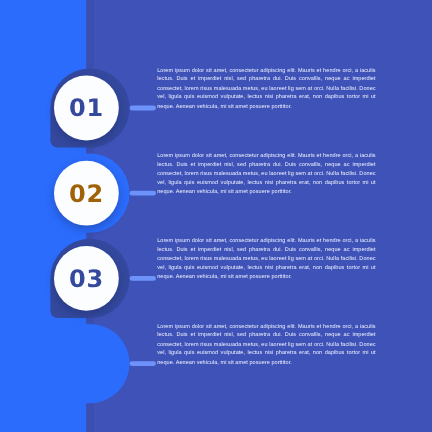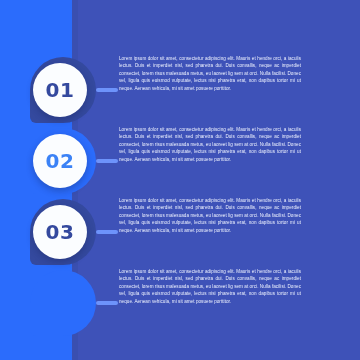--- a/index.html
+++ b/index.html
@@ -38,21 +38,21 @@
     top: 0;
     width: 6px;
     height: 360px;
     background: #3a4fb0;
     z-index: 1;
   }
 
   
   .step {
     position: absolute;
-    left: 0;
+    left: 12px;
     width: 308px;
     height: 70px;
     z-index: 3;
   }
   .step-1 { top: 55px; }
   .step-2 { top: 126px; }
   .step-3 { top: 197px; }
   .step-4 { top: 268px; }
 
   
@@ -83,21 +83,21 @@
     z-index: 2;
   }
   .badge-number {
     font-family: "DejaVu Sans", sans-serif;
     font-size: 20px;
     font-weight: bold;
     letter-spacing: 0.5px;
     line-height: 1;
   }
   .num-dark  { color: #34499e; }
-  .num-light { color: #3b82f6; }
+  .num-light { color: #a16207; }
 
   .connector {
     position: absolute;
     left: 96px;
     top: 33px;
     width: 22px;
     height: 4px;
     border-radius: 2px;
     background: #6d93fb;
     z-index: 1;

